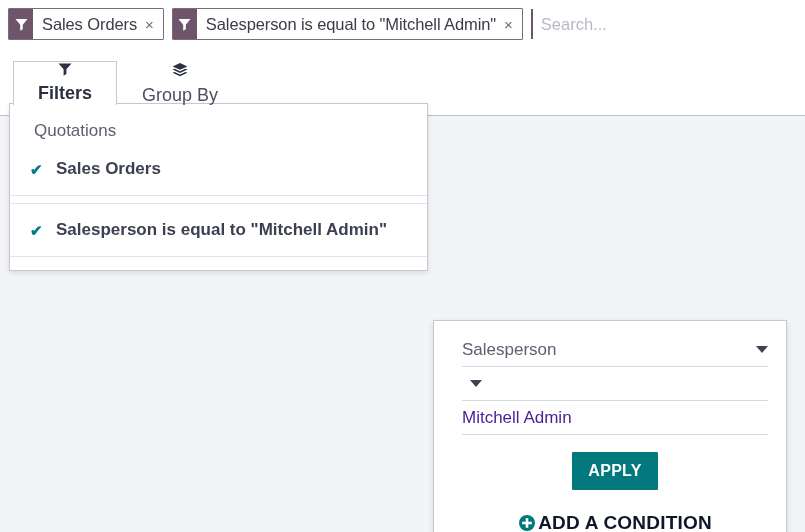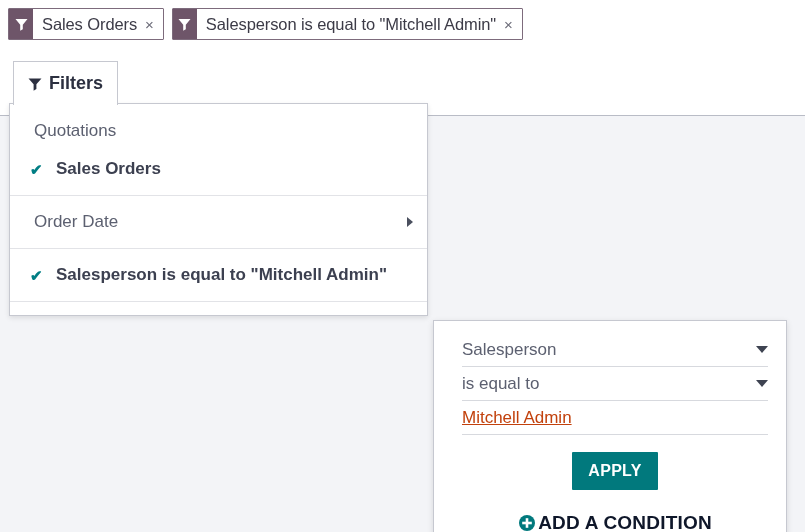--- a/index.html
+++ b/index.html
@@ -114,30 +114,31 @@
     display: flex;
     align-items: flex-end;
     height: 46px;
     z-index: 5;
   }
   .tab {
     display: flex;
     align-items: center;
     gap: 7px;
     height: 44px;
-    padding: 0 14px;
+    padding: 0 24px;
     font-size: 18px;
     color: #4a5163;
     cursor: pointer;
     box-sizing: border-box;
     background: transparent;
     border: 1px solid transparent;
     border-bottom: none;
     position: relative;
     white-space: nowrap;
+    flex-direction: column;
   }
   .tab.active {
     background: #ffffff;
     border-color: #c6c8d0;
     color: #2c3040;
     font-weight: bold;
     z-index: 3;
   }
   .tab .tab-icon {
     display: flex;
@@ -222,21 +223,21 @@
   .cf-row .cf-text {
     font-size: 17px;
     color: #5c6070;
     flex: 1;
     border: 0;
     outline: 0;
     background: transparent;
     font-family: "Liberation Sans", sans-serif;
     padding: 0;
   }
-  .cf-row .cf-text.value { color: #c2410c; text-decoration: underline; }
+  .cf-row .cf-text.value { color: #4c1d95; }
   .cf-caret {
     width: 0;
     height: 0;
     border-left: 6px solid transparent;
     border-right: 6px solid transparent;
     border-top: 7px solid #3e4351;
     margin-left: 8px;
   }
   #cf-actions {
     display: flex;
@@ -292,74 +293,82 @@
   <div class="facet">
     <span class="facet-icon">
       <svg width="13" height="13" viewBox="0 0 16 16" fill="#ffffff" aria-hidden="true">
         <path d="M0.6 1.2h14.8L9.6 8.2v5.6l-3.2 2V8.2z"></path>
       </svg>
     </span>
     <span class="facet-label">Salesperson is equal to "Mitchell Admin"</span>
     <span class="facet-close">×</span>
   </div>
 
+  <div id="search-input-wrap">
+    <input id="search-input" type="text" value="" placeholder="Search..." style="">
+  </div>
 </div>
 
 <div id="tabs">
 
   <div class="tab active">
     <span class="tab-icon">
       <svg width="14" height="14" viewBox="0 0 16 16" fill="#2c3040" aria-hidden="true">
         <path d="M0.6 1.6h14.8L9.6 8.4v5.4l-3.2 2V8.4z"></path>
       </svg>
     </span>
     <span>Filters</span>
   </div>
 
+  <div class="tab">
+    <span class="tab-icon">
+      <svg width="16" height="16" viewBox="0 0 16 16" fill="#2c3040" aria-hidden="true">
+        <path d="M8 1L0.6 4.4 8 7.8l7.4-3.4z"></path>
+        <path d="M0.6 7.6L8 11l7.4-3.4-2-0.9L8 9.2 2.6 6.7z"></path>
+        <path d="M0.6 10.8L8 14.2l7.4-3.4-2-0.9L8 12.4 2.6 9.9z"></path>
+      </svg>
+    </span>
+    <span>Group By</span>
+  </div>
 
 </div>
 
 <div id="filters-dropdown">
 
   <div class="menu-item">
     <span class="label">Quotations</span>
   </div>
 
   <div class="menu-item selected">
     <span class="check">✔</span>
     <span class="label">Sales Orders</span>
   </div>
 
   <div class="menu-sep"></div>
 
-  <div class="menu-item">
-    <span class="label">Order Date</span>
-    <span class="caret-right"></span>
-  </div>
 
   <div class="menu-sep"></div>
 
   <div class="menu-item selected">
     <span class="check">✔</span>
     <span class="label">Salesperson is equal to "Mitchell Admin"</span>
   </div>
 
   <div class="menu-sep"></div>
 
 </div>
 
 <div id="custom-filter-panel">
 
   <div class="cf-row">
     <input class="cf-text" readonly="" value="Salesperson" style="">
     <span class="cf-caret"></span>
   </div>
 
   <div class="cf-row">
-    <input class="cf-text" readonly="" value="is equal to" style="">
     <span class="cf-caret"></span>
   </div>
 
   <div class="cf-row">
     <input class="cf-text value" value="Mitchell Admin" style="">
   </div>
 
   <div id="cf-actions">
     <button id="apply-button">APPLY</button>
     <span id="add-condition">

